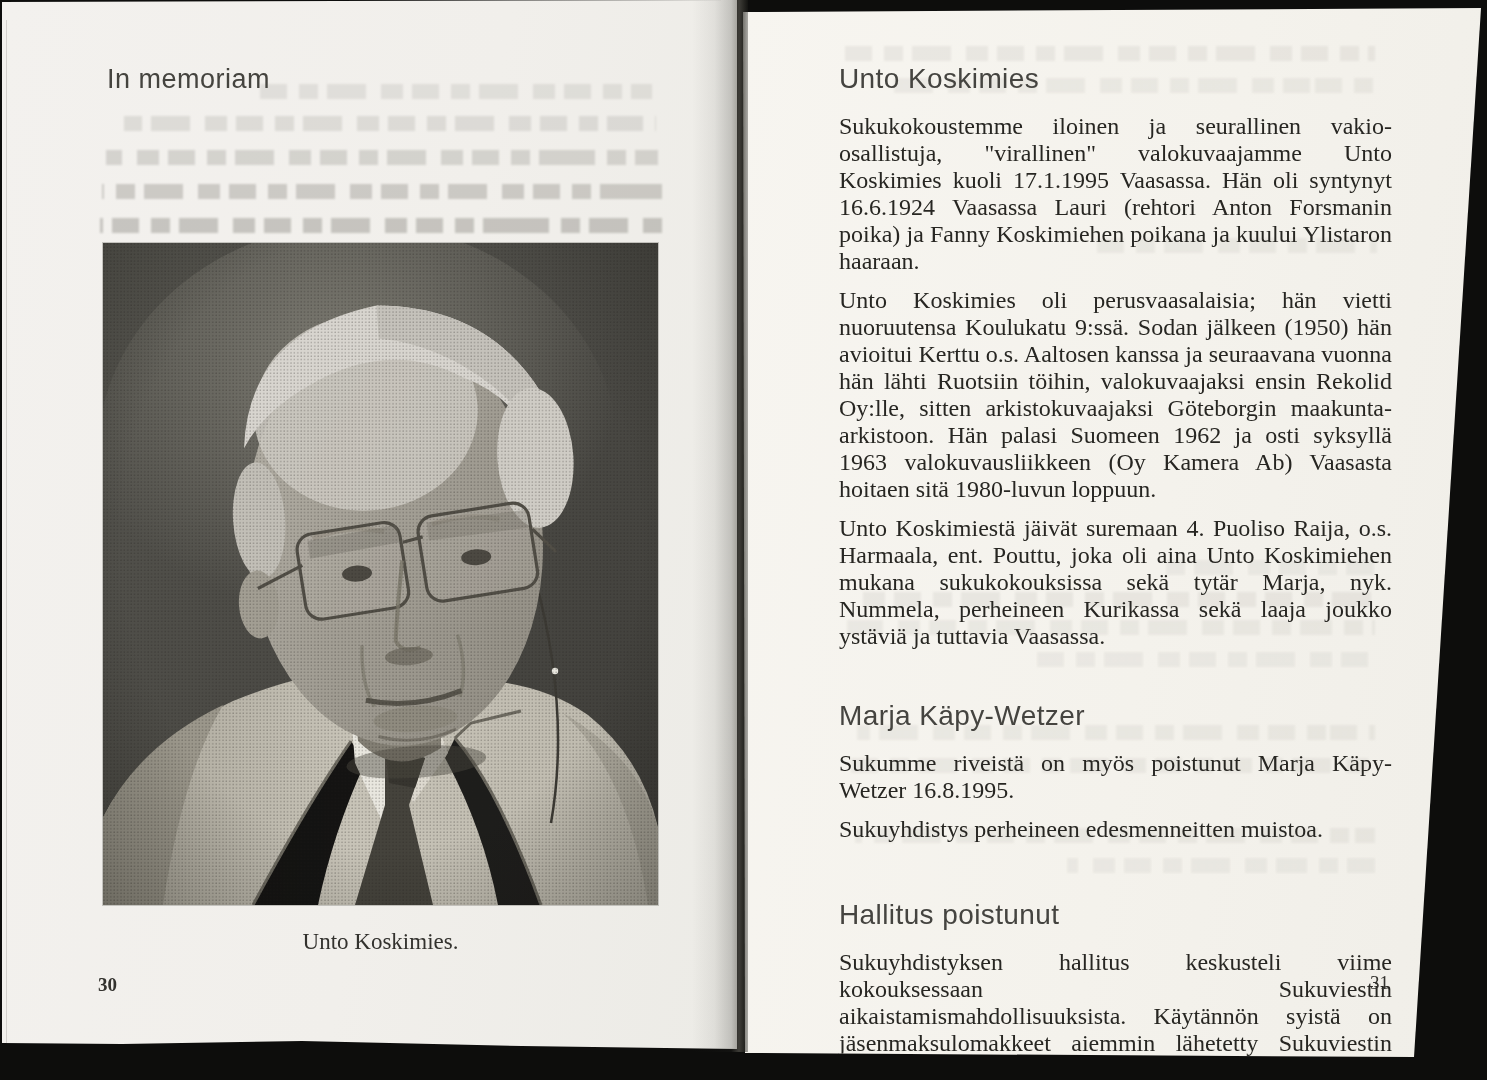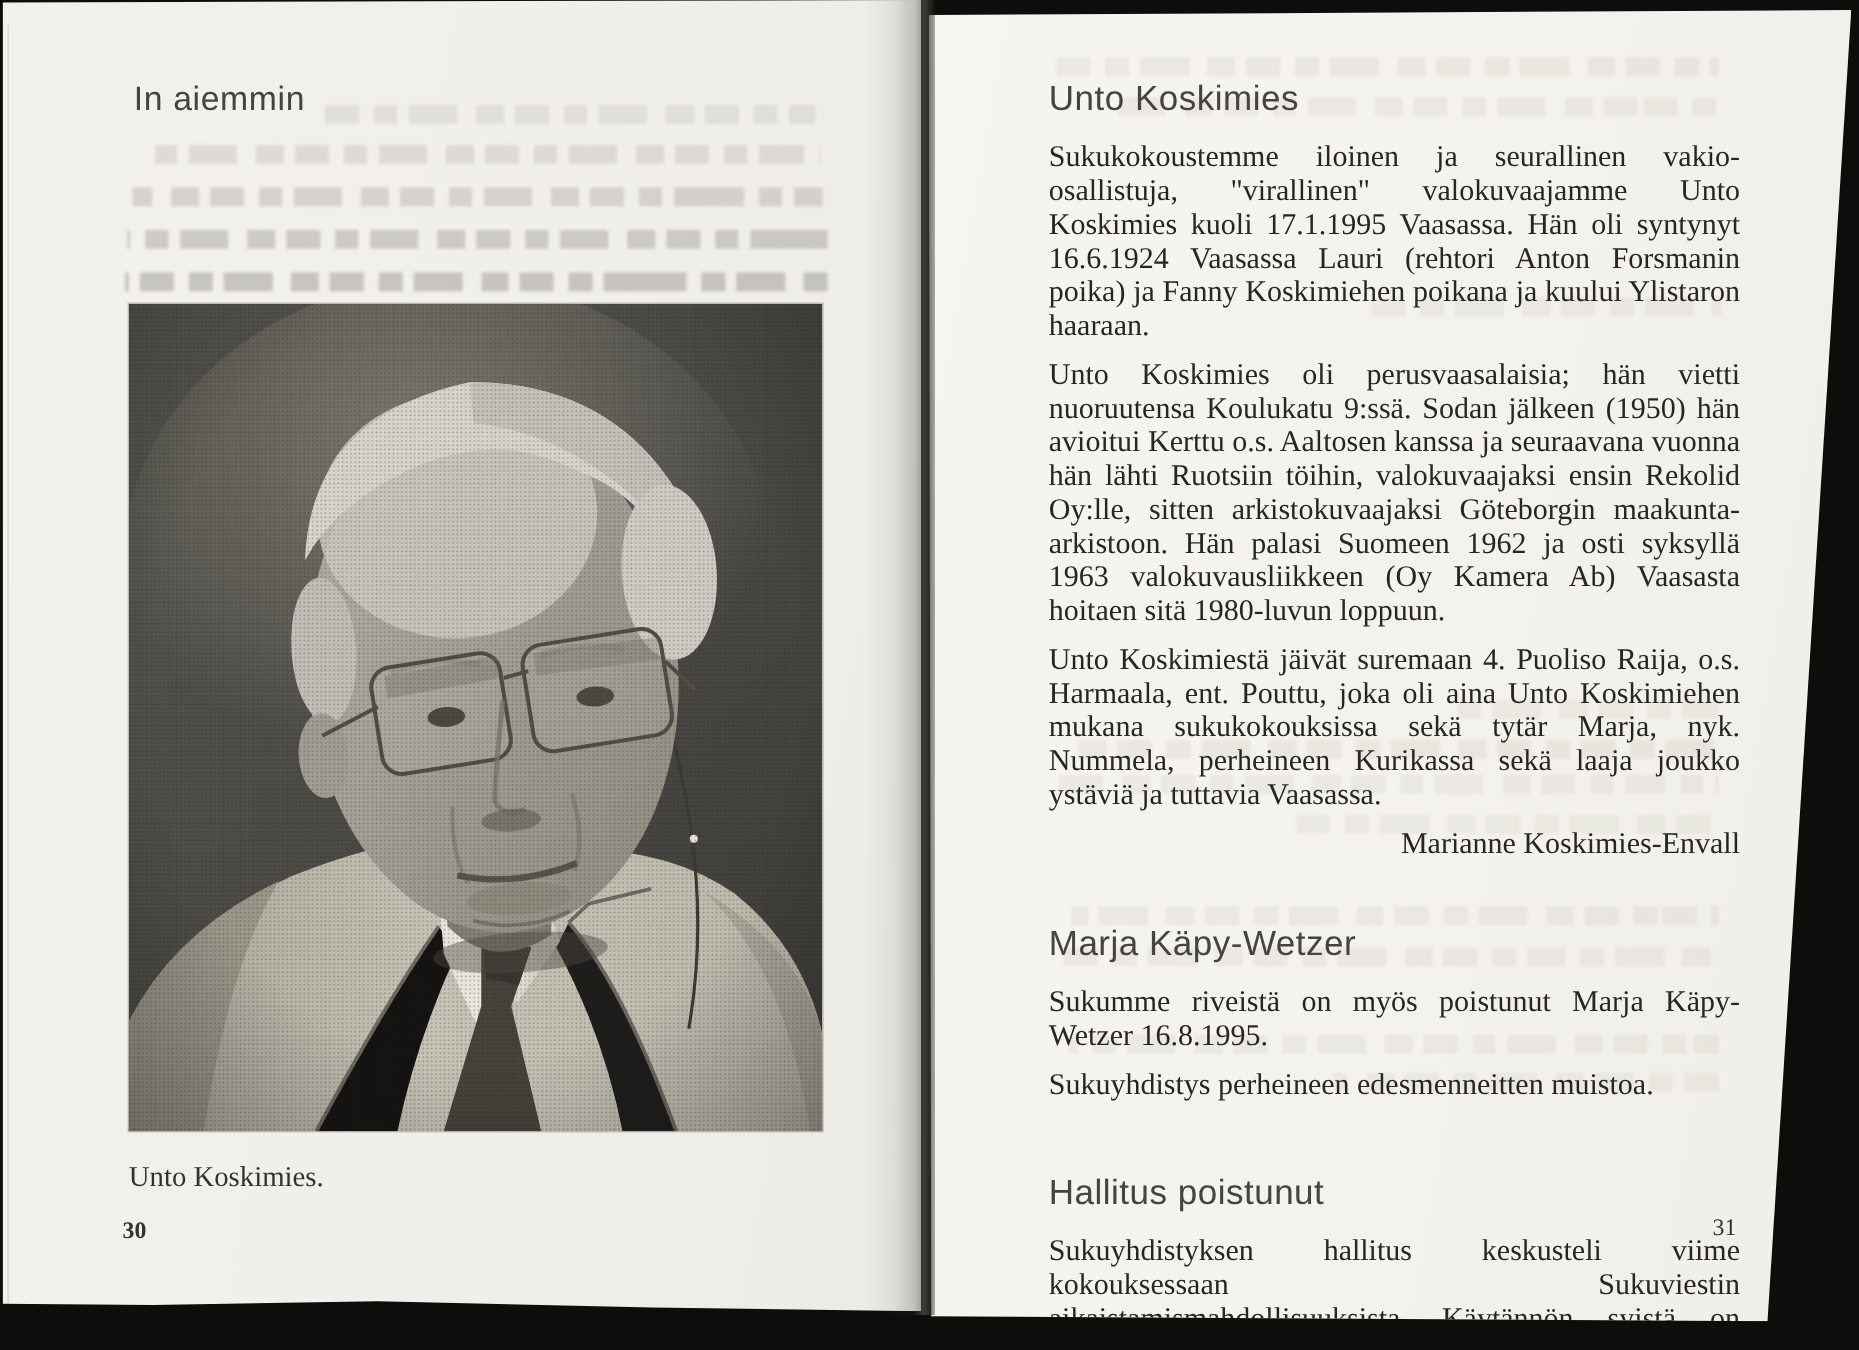--- a/index.html
+++ b/index.html
@@ -18,21 +18,21 @@
   .spine{position:absolute;left:692px;top:0;width:56px;height:1052px;z-index:5;
     background:linear-gradient(90deg,rgba(40,40,36,0) 0%,rgba(40,40,36,.07) 40%,
       rgba(40,40,36,.22) 70%,rgba(98,96,88,.58) 84%,rgba(55,54,48,.65) 92%,rgba(30,30,26,.35) 100%);}
   
   .memoriam{position:absolute;left:105px;top:64px;margin:0;
     font-family:"Liberation Sans", sans-serif;font-size:27px;font-weight:400;
     letter-spacing:.5px;color:#45443f;}
   .photo{position:absolute;left:101px;top:243px;width:555px;height:662px;
     box-shadow:0 0 0 1px rgba(60,58,52,.25);}
   .photo svg{display:block;width:100%;height:100%;}
-  .caption{position:absolute;left:101px;top:929px;width:555px;text-align:left;
+  .caption{position:absolute;left:101px;top:929px;width:555px;text-align:center;
     font-size:23px;color:#33322e;}
   .pagenum{position:absolute;font-size:19px;color:#33322e;}
   .pn-left{left:96px;top:974px;font-weight:700;}
   .pn-right{left:633px;top:972px;font-weight:400;}
   
   .col{position:absolute;left:102px;top:62px;width:553px;color:#272622;}
   .col h2{font-family:"Liberation Sans", sans-serif;font-size:28px;font-weight:400;
     letter-spacing:.4px;color:#454440;line-height:34px;margin:0 0 17px 0;}
   .col h2.gap-mid{margin-top:49px;}
   .col h2.gap-big{margin-top:55px;}
@@ -45,21 +45,21 @@
         currentColor 39px 58px,transparent 58px 67px,currentColor 67px 106px,transparent 106px 121px,
         currentColor 121px 143px,transparent 143px 152px);}
 </style>
 </head>
 <body>
 
 <div class="scan">
 
   <div class="page page-left">
 
-    <h1 class="memoriam">In aiemmin</h1>
+    <h1 class="memoriam">In memoriam</h1>
 
     <div class="bleed" style="left:258px;top:84px;width:392px;color:rgba(104,101,93,.12);"></div>
     <div class="bleed" style="left:122px;top:116px;width:532px;color:rgba(104,101,93,.15);background-position:-40px 0;"></div>
     <div class="bleed" style="left:104px;top:150px;width:552px;color:rgba(98,95,87,.20);background-position:-90px 0;"></div>
     <div class="bleed" style="left:100px;top:184px;width:560px;color:rgba(92,89,81,.25);background-position:-25px 0;"></div>
     <div class="bleed" style="left:98px;top:218px;width:562px;color:rgba(88,85,77,.28);background-position:-140px 0;"></div>
 
     <div class="photo">
       <svg viewBox="0 0 555 662" preserveAspectRatio="none">
         <defs>
@@ -174,21 +174,20 @@
     <div class="bleed" style="left:120px;top:725px;width:518px;color:rgba(110,107,99,.08);background-position:-45px 0;"></div>
     <div class="bleed" style="left:112px;top:758px;width:526px;color:rgba(110,107,99,.08);background-position:-150px 0;"></div>
     <div class="bleed" style="left:118px;top:828px;width:520px;color:rgba(110,107,99,.08);background-position:-20px 0;"></div>
     <div class="bleed" style="left:330px;top:858px;width:308px;color:rgba(110,107,99,.07);background-position:-95px 0;"></div>
 
     <div class="col">
       <h2>Unto Koskimies</h2>
       <p>Sukukokoustemme iloinen ja seurallinen vakio-osallistuja, "virallinen" valokuvaajamme Unto Koskimies kuoli 17.1.1995 Vaasassa. Hän oli syntynyt 16.6.1924 Vaasassa Lauri (rehtori Anton Forsmanin poika) ja Fanny Koskimiehen poikana ja kuului Ylistaron haaraan.</p>
       <p>Unto Koskimies oli perusvaasalaisia; hän vietti nuoruutensa Koulukatu 9:ssä. Sodan jälkeen (1950) hän avioitui Kerttu o.s. Aaltosen kanssa ja seuraavana vuonna hän lähti Ruotsiin töihin, valokuvaajaksi ensin Rekolid Oy:lle, sitten arkistokuvaajaksi Göteborgin maakunta-arkistoon. Hän palasi Suomeen 1962 ja osti syksyllä 1963 valokuvausliikkeen (Oy Kamera Ab) Vaasasta hoitaen sitä 1980-luvun loppuun.</p>
       <p>Unto Koskimiestä jäivät suremaan 4. Puoliso Raija, o.s. Harmaala, ent. Pouttu, joka oli aina Unto Koskimiehen mukana sukukokouksissa sekä tytär Marja, nyk. Nummela, perheineen Kurikassa sekä laaja joukko ystäviä ja tuttavia Vaasassa.</p>
-      <p class="sig">Marianne Koskimies-Envall</p>
 
       <h2 class="gap-mid">Marja Käpy-Wetzer</h2>
       <p>Sukumme riveistä on myös poistunut Marja Käpy-Wetzer 16.8.1995.</p>
       <p>Sukuyhdistys perheineen edesmenneitten muistoa.</p>
 
       <h2 class="gap-big">Hallitus poistunut</h2>
       <p>Sukuyhdistyksen hallitus keskusteli viime kokouksessaan Sukuviestin aikaistamismahdollisuuksista. Käytännön syistä on jäsenmaksulomakkeet aiemmin lähetetty Sukuviestin kanssa.</p>
     </div>
 
     <div class="pagenum pn-right">31</div>

